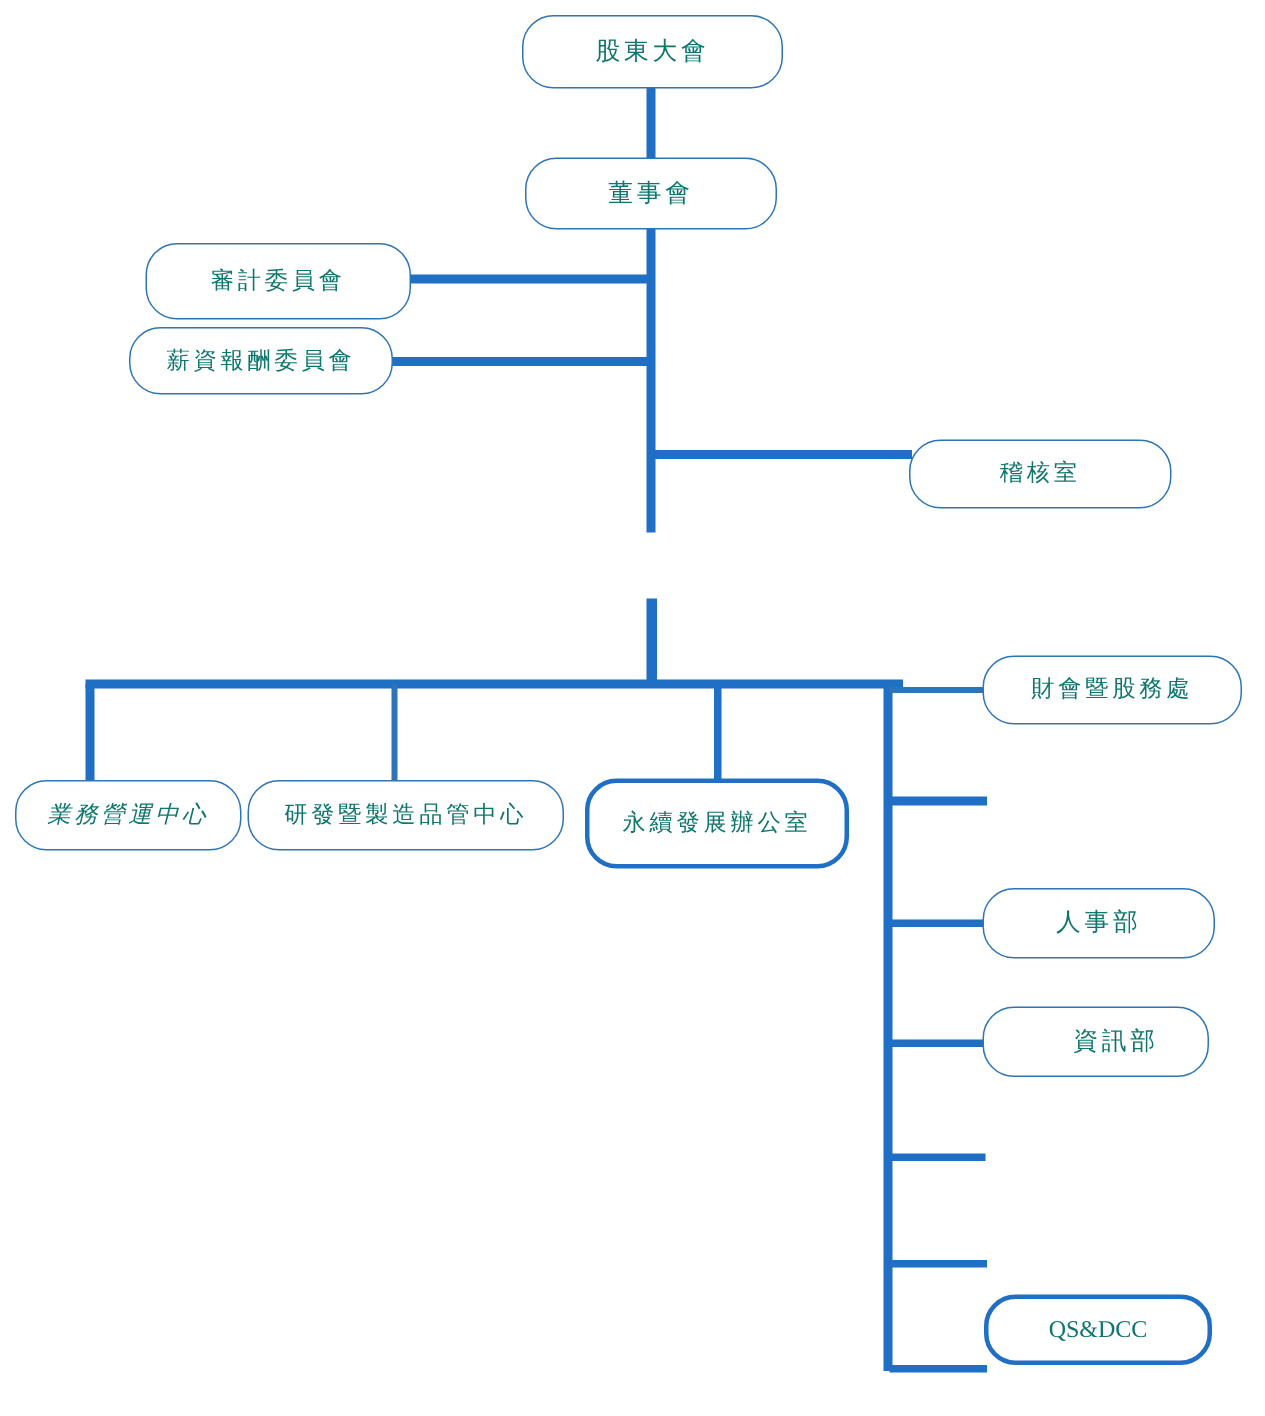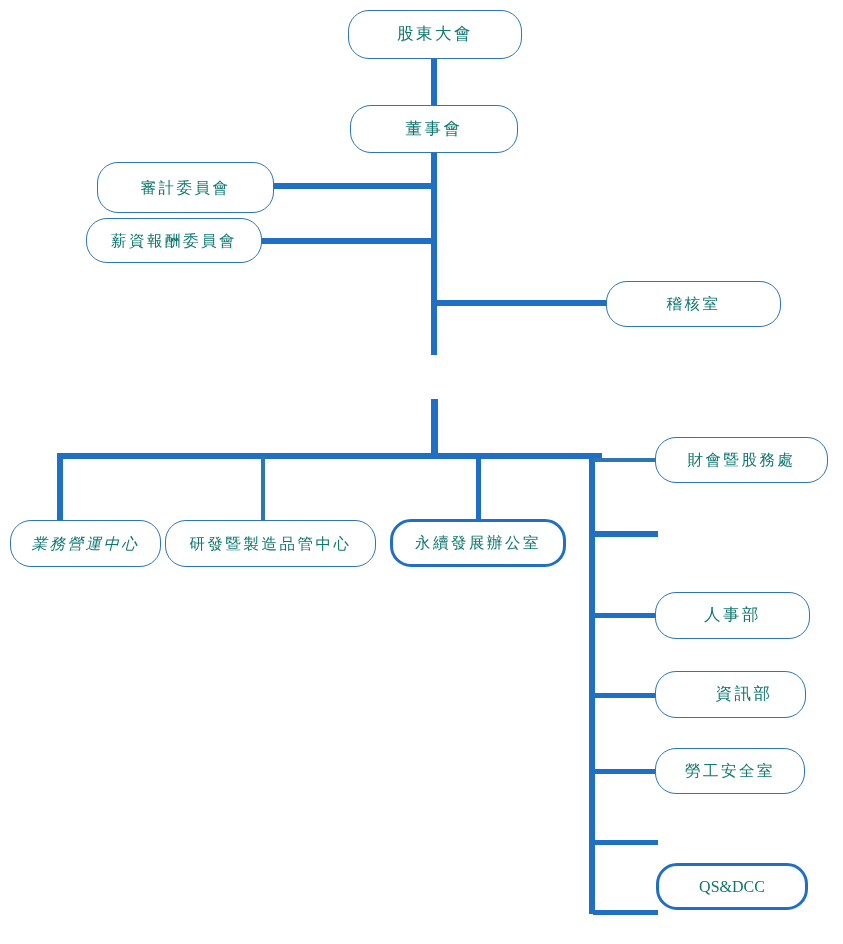--- a/index.html
+++ b/index.html
@@ -91,52 +91,49 @@
   </div>
 
   <div class="node fs15" style="left:97px; top:162px; width:177px; height:51px;">
     <span class="lbl">審計委員會</span>
   </div>
 
   <div class="node fs15" style="left:86px; top:218px; width:176px; height:45px;">
     <span class="lbl">薪資報酬委員會</span>
   </div>
 
-  <div class="node fs15" style="left:606px; top:281px; width:175px; height:46px;font-family:Liberation Serif, serif;">
+  <div class="node fs15" style="left:606px; top:293px; width:175px; height:46px;font-family:Liberation Serif, serif;">
     <span class="lbl">稽核室</span>
   </div>
 
 
   <div class="node fs15" style="left:10px; top:520px; width:151px; height:47px;font-style:italic;">
     <span class="lbl">業務營運中心</span>
   </div>
 
   <div class="node fs15" style="left:165px; top:520px; width:211px; height:47px;">
     <span class="lbl">研發暨製造品管中心</span>
   </div>
 
-  <div class="node fs15 thick" style="left:390px; top:519px; width:176px; height:48px;">
+  <div class="node fs15 thick" style="left:390px; top:519px; width:176px; height:60px;">
     <span class="lbl">永續發展辦公室</span>
   </div>
 
   <div class="node fs15" style="left:655px; top:437px; width:173px; height:46px;">
     <span class="lbl">財會暨股務處</span>
   </div>
 
 
   <div class="node fs16" style="left:655px; top:592px; width:155px; height:47px;">
     <span class="lbl">人事部</span>
   </div>
 
   <div class="node fs16" style="left:655px; top:671px; width:151px; height:47px;padding-left:27px;">
     <span class="lbl">資訊部</span>
   </div>
 
-  <div class="node fs15" style="left:655px; top:748px; width:150px; height:46px;">
-    <span class="lbl">勞工安全室</span>
-  </div>
 
   <div class="node latin thick" style="left:656px; top:819px; width:152px; height:47px;margin-top:44px;">
     <span class="lbl">QS&amp;DCC</span>
   </div>
 
 
 </div>
 
 </body></html>

